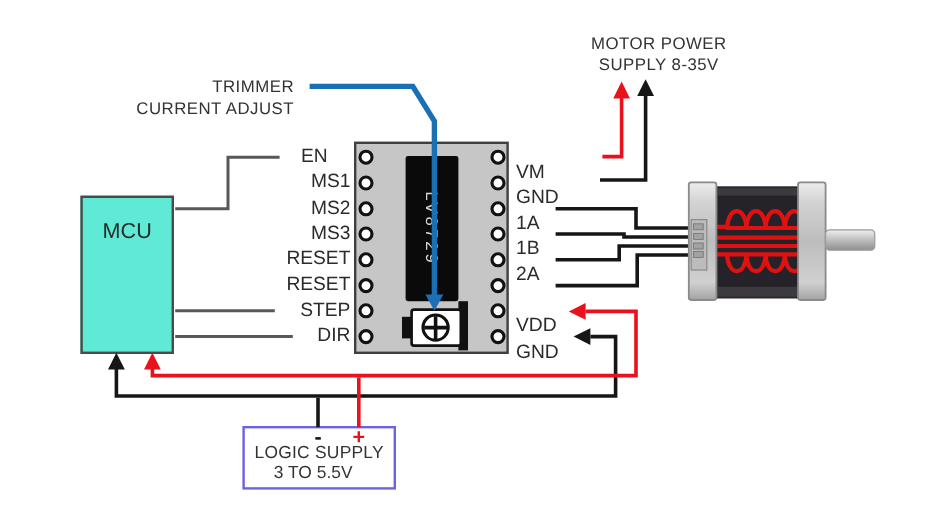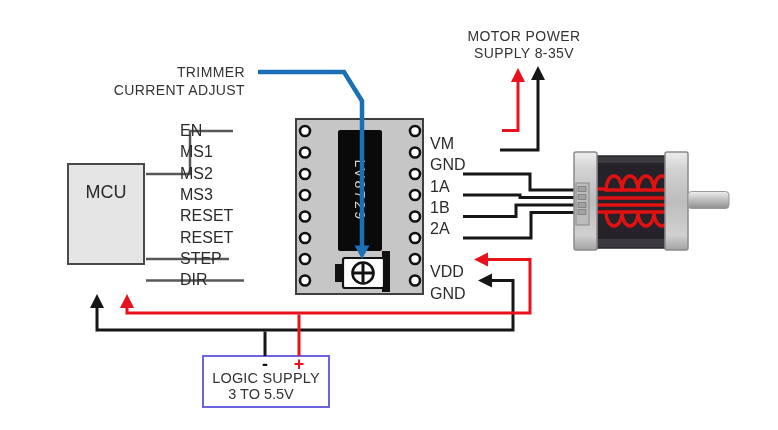--- a/index.html
+++ b/index.html
@@ -3,42 +3,42 @@
 <meta charset="utf-8">
 <style>
   html,body{margin:0;padding:0;background:#ffffff;}
   .canvas{
     position:relative;width:778px;height:430px;background:#ffffff;overflow:hidden;
     font-family:"Liberation Sans", sans-serif;color:#2e2e2e;
   }
   .canvas *{box-sizing:border-box;}
   svg.overlay{position:absolute;left:0;top:0;z-index:2;pointer-events:none;}
   
-  .mcu-box{position:absolute;left:67px;top:163px;width:78px;height:102px;
-    border:2px solid #4a4a4a;background:#e5e5e5;z-index:1;}
+  .mcu-box{position:absolute;left:67px;top:163px;width:78px;height:132px;
+    border:2px solid #4a4a4a;background:#5eead4;z-index:1;}
   .mcu-label{display:block;text-align:center;margin-top:17px;font-size:18px;color:#2b2b2b;}
   
   .logic-box{position:absolute;left:202px;top:355px;width:128px;height:53px;
     border:2px solid #6c63e0;background:#ffffff;z-index:1;}
   .logic-minus{position:absolute;left:256px;top:354px;width:18px;text-align:center;
     font-size:18px;font-weight:bold;color:#111;z-index:3;}
   .logic-plus{position:absolute;left:290px;top:354px;width:18px;text-align:center;
     font-size:18px;font-weight:bold;color:#e8111c;z-index:3;}
   .logic-line1{position:absolute;left:203px;top:370px;width:126px;text-align:center;
     font-size:14.5px;letter-spacing:0.2px;color:#333;z-index:3;}
   .logic-line2{position:absolute;left:203px;top:386px;width:116px;text-align:center;
     font-size:14.5px;color:#333;z-index:3;}
   
   .pin-label{position:absolute;height:20px;line-height:20px;font-size:16px;color:#2b2b2b;z-index:3;white-space:nowrap;}
-  .pin-left{left:180px;width:112px;text-align:left;}
+  .pin-left{left:180px;width:112px;text-align:right;}
   .pin-right{left:430px;width:80px;text-align:left;margin-top:13px;}
   
   .note{position:absolute;font-size:14px;letter-spacing:0.4px;color:#333;z-index:3;white-space:nowrap;}
   .note-trimmer{left:95px;top:63px;width:150px;text-align:right;line-height:18px;}
-  .note-power{left:439px;top:28px;width:170px;text-align:center;line-height:17px;}
+  .note-power{left:464px;top:28px;width:170px;text-align:center;line-height:17px;}
   .chip-text-fill{fill:#d6d6d6;font-size:14px;letter-spacing:2.5px;font-family:"Liberation Sans",sans-serif;}
   
   .w-gray{stroke:#58585a;stroke-width:2.5;fill:none;}
   .w-black{stroke:#161616;stroke-width:3;fill:none;}
   .w-red{stroke:#e8111c;stroke-width:3;fill:none;}
   .w-blue{stroke:#1b6fb5;stroke-width:4.5;fill:none;}
   .coil{stroke:#e01111;stroke-width:3.5;fill:none;stroke-linecap:round;stroke-linejoin:round;}
   .head-black{fill:#161616;stroke:none;}
   .head-red{fill:#e8111c;stroke:none;}
   .head-blue{fill:#1b6fb5;stroke:none;}

